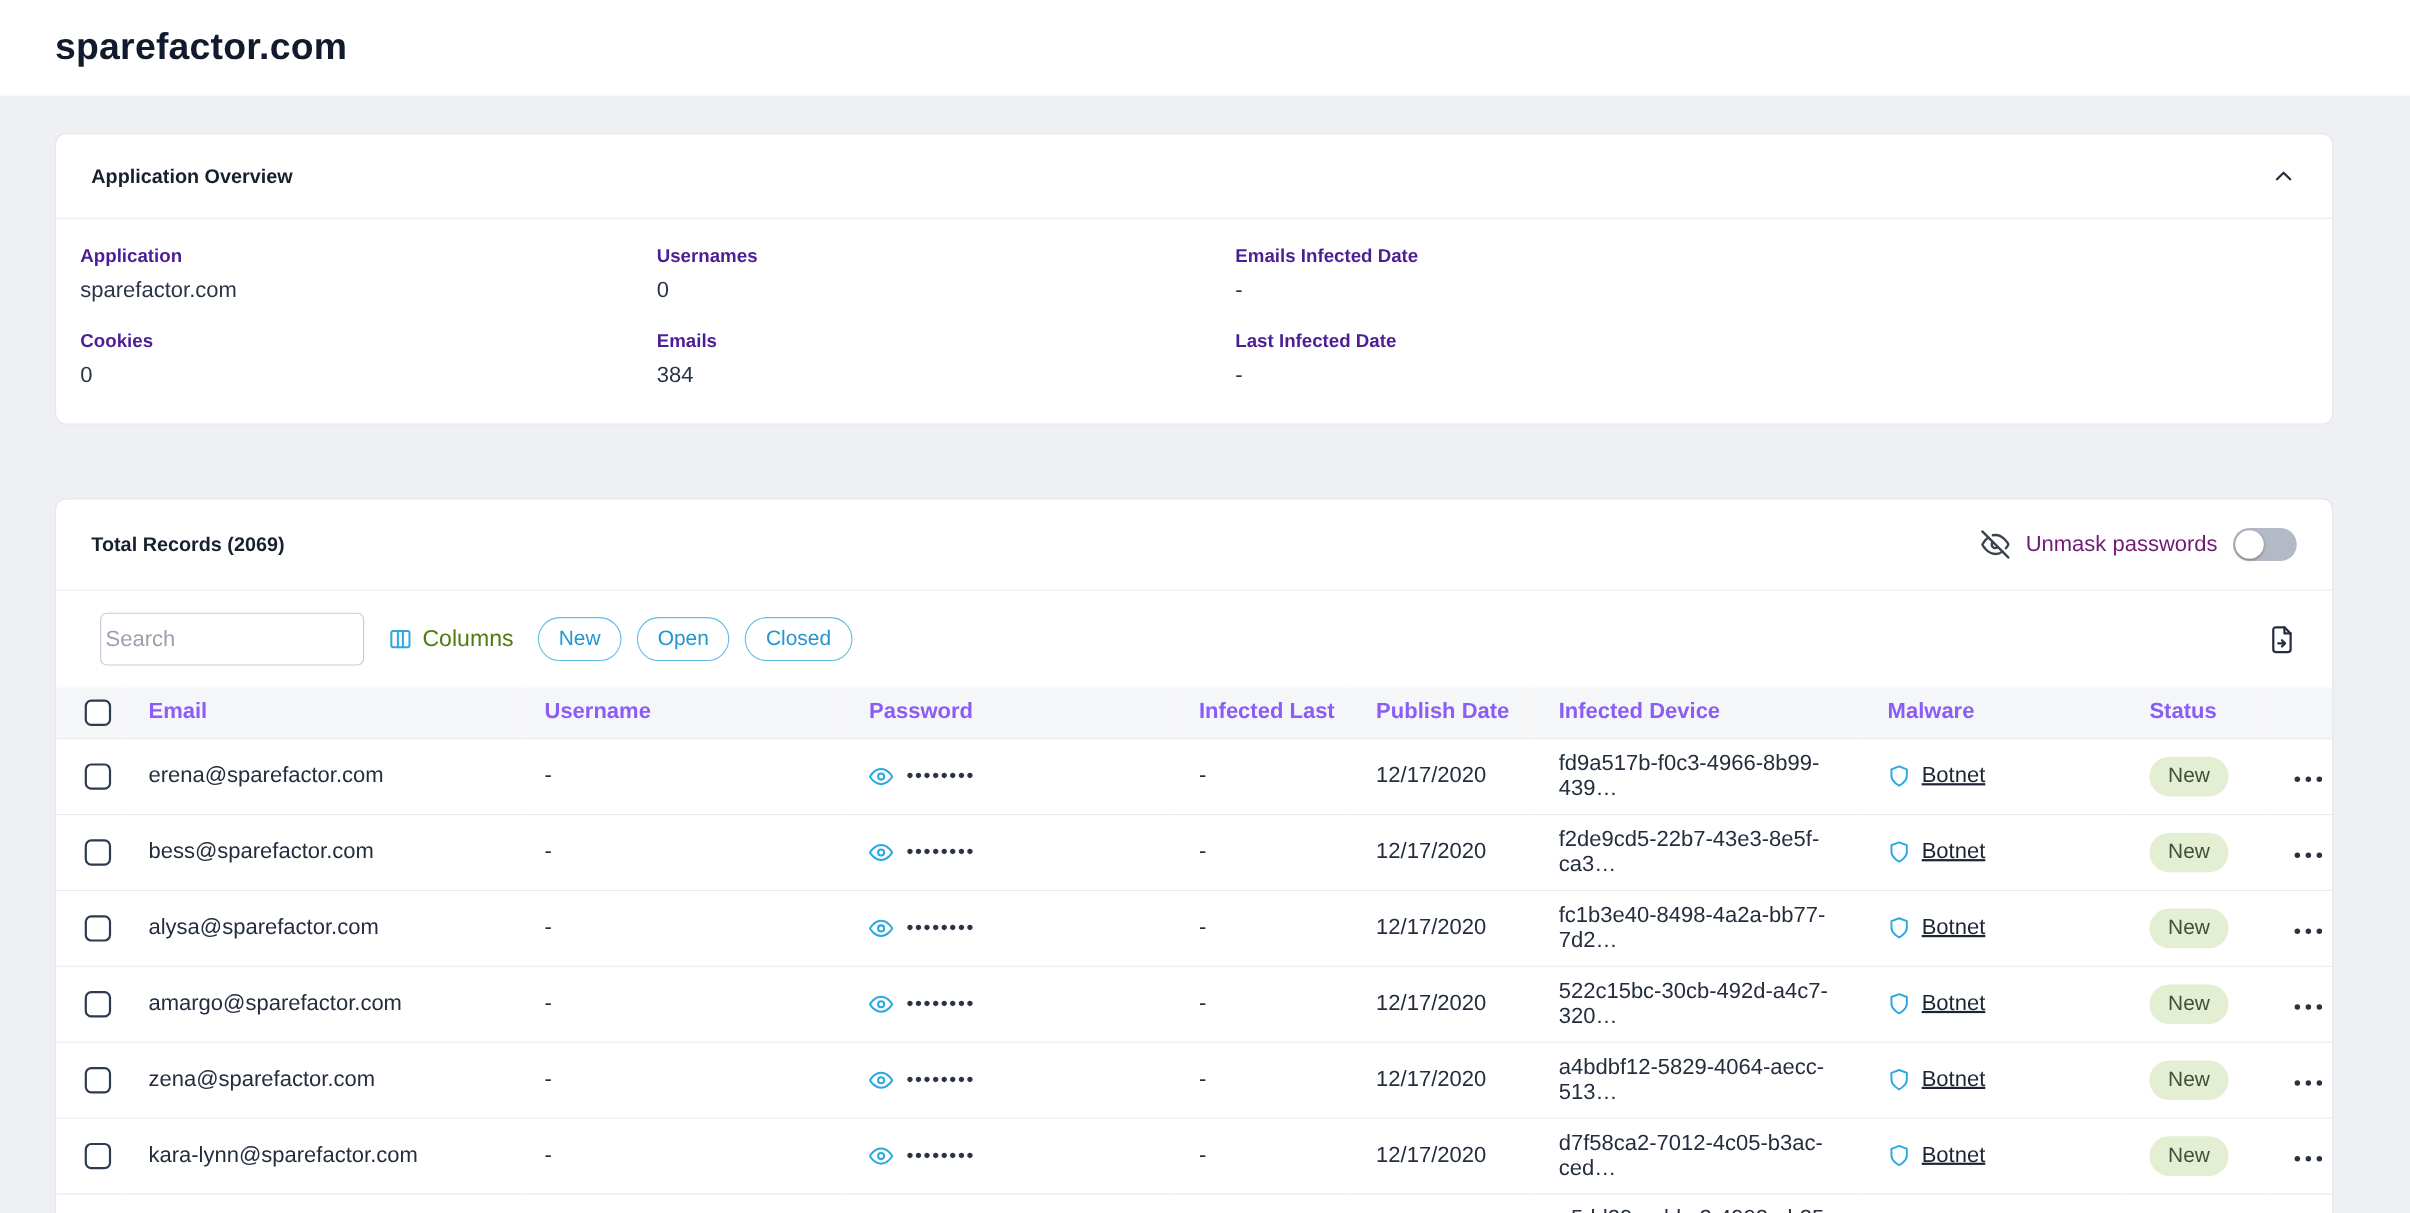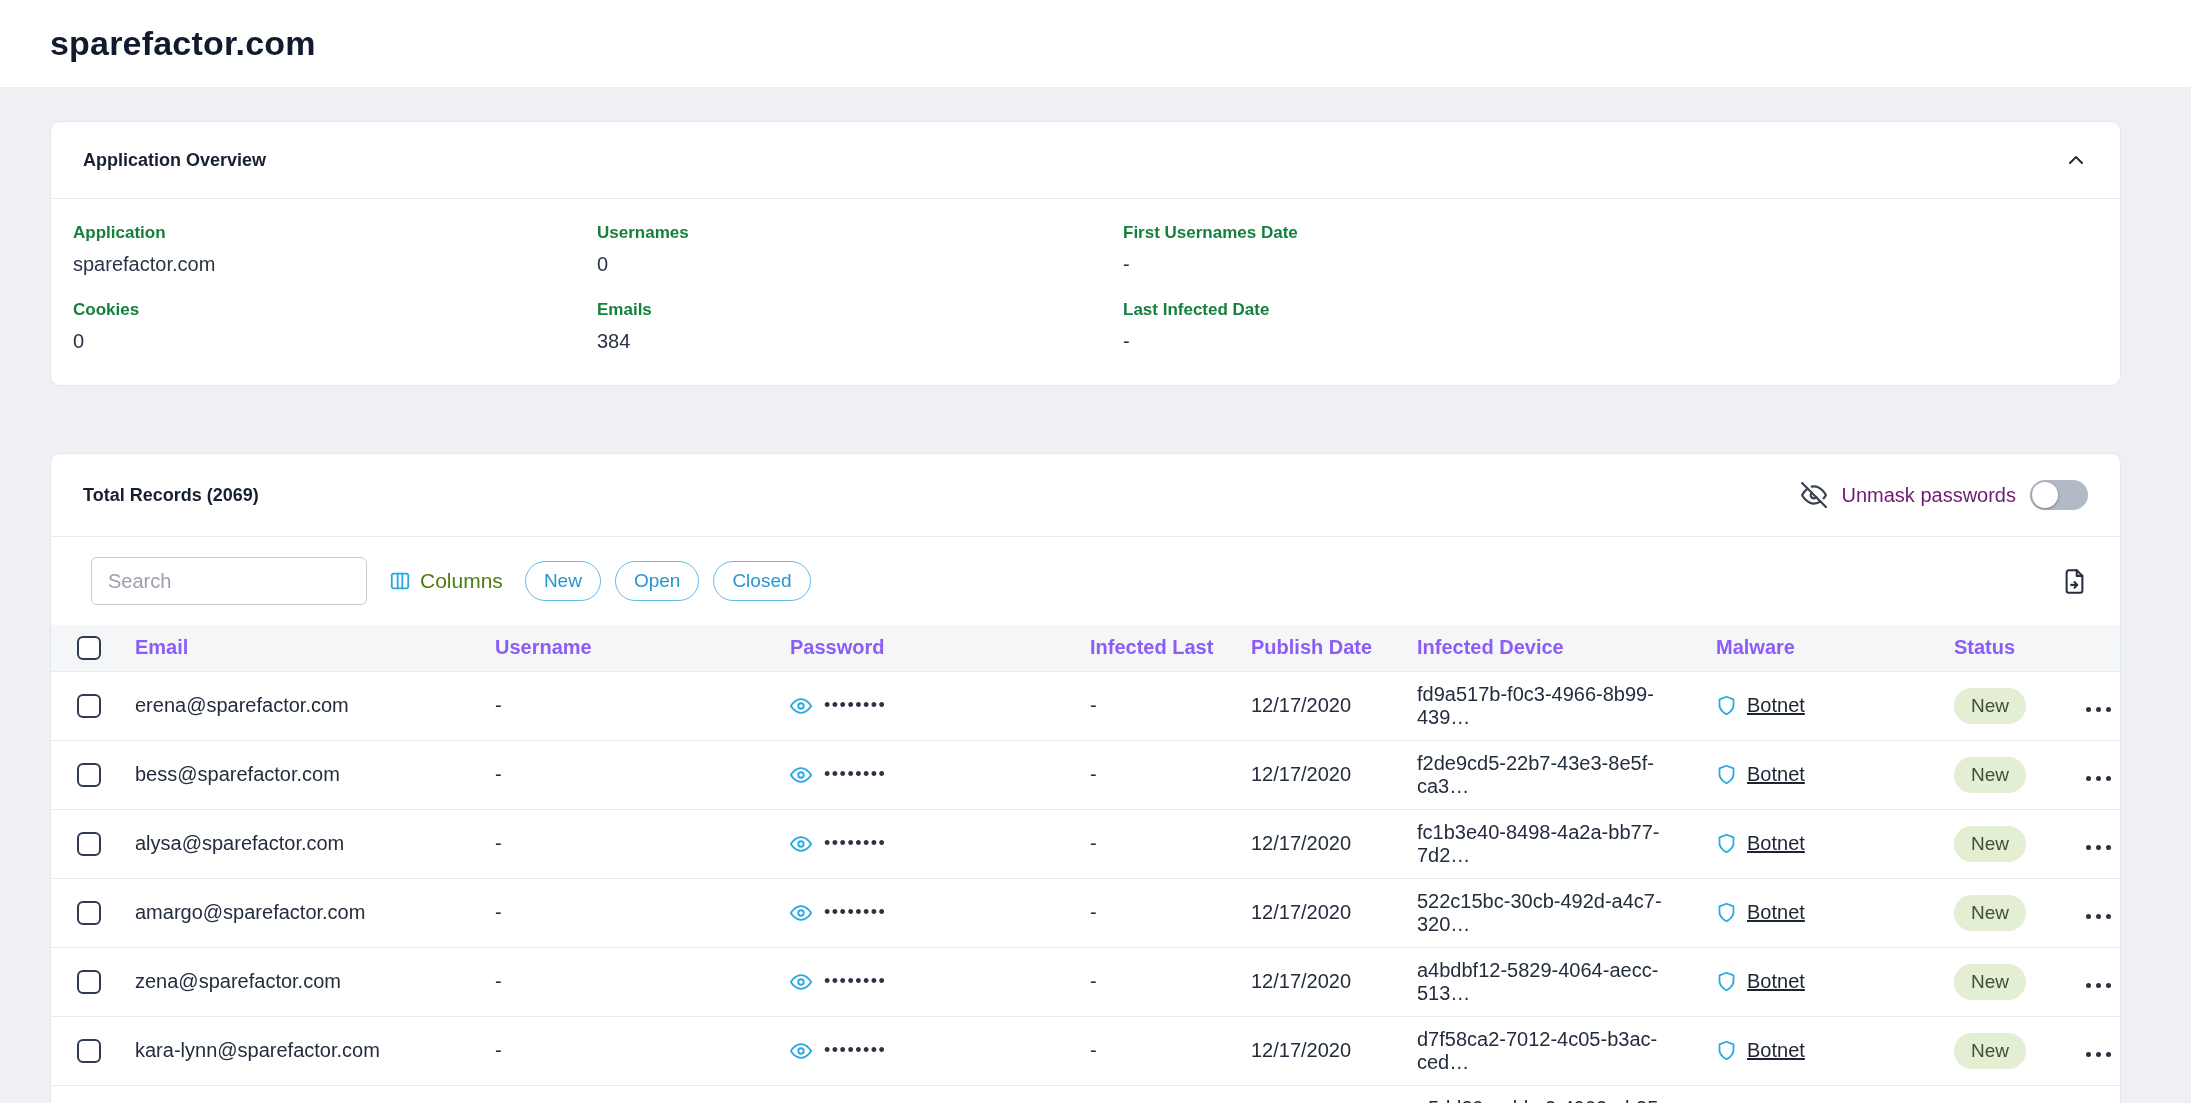--- a/index.html
+++ b/index.html
@@ -17,33 +17,33 @@
   .card { background:#ffffff; border:1px solid #e4e7ec; border-radius:10px; margin:0 70px 0 50px; }
   .overview-card { margin-top:33px; }
   .records-card { margin-top:67px; }
   .card-header { display:flex; align-items:center; justify-content:space-between; padding:26px 32px; }
   .card-title { font-size:18px; font-weight:700; color:#17202f; }
   .divider { height:1px; background:#e8eaef; }
   .icon-btn { display:inline-flex; align-items:center; justify-content:center; cursor:pointer; background:none; border:none; }
 
   
   .overview-grid { display:grid; grid-template-columns:524px 526px 527px 1fr; padding:24px 0 32px 22px; row-gap:24px; }
-  .field-label { font-size:17px; font-weight:700; color:#15803d; }
+  .field-label { font-size:17px; font-weight:700; color:#4c1d95; }
   .field-value { font-size:20px; color:#2a3446; margin-top:10px; }
 
   
   .unmask-wrap { display:flex; align-items:center; gap:14px; }
   .unmask-label { font-size:20px; color:#701a75; }
   .switch { position:relative; width:58px; height:30px; cursor:pointer; }
   .switch .track { position:absolute; inset:0; background:#b3bac6; border-radius:15px; }
   .switch .knob { position:absolute; left:2px; top:2px; width:26px; height:26px; background:#ffffff; border-radius:50%; box-shadow:0 1px 3px rgba(0,0,0,.35); }
 
   
   .toolbar { display:flex; align-items:center; gap:22px; padding:20px 32px 20px 40px; border-top:1px solid #e8eaef; }
-  .search-input { width:276px; height:48px; border:1px solid #c6ccd4; border-radius:6px; font-size:20px; padding:0 16px; color:#2a3446; font-family:inherit; background:#fff; }
+  .search-input { width:240px; height:48px; border:1px solid #c6ccd4; border-radius:6px; font-size:20px; padding:0 4px; color:#2a3446; font-family:inherit; background:#fff; }
   .search-input::placeholder { color:#9aa1ad; }
   .columns-btn { display:flex; align-items:center; gap:9px; color:#4d7c0f; font-size:21px; background:none; border:none; cursor:pointer; font-family:inherit; }
   .chips { display:flex; align-items:center; gap:14px; }
   .chip { border:1px solid #62bce6; color:#2596cf; border-radius:999px; padding:8px 18px; font-size:19px; background:#fff; cursor:pointer; font-family:inherit; }
   .toolbar-spacer { flex:1; }
 
   
   table { width:100%; border-collapse:collapse; table-layout:fixed; }
   thead tr { background:#f5f6f8; height:46px; }
   th { text-align:left; font-size:20px; font-weight:700; color:#8b5cf6; padding-left:22px; }
@@ -82,21 +82,21 @@
   <div class="overview-grid">
     <div>
       <div class="field-label">Application</div>
       <div class="field-value">sparefactor.com</div>
     </div>
     <div>
       <div class="field-label">Usernames</div>
       <div class="field-value">0</div>
     </div>
     <div>
-      <div class="field-label">First Usernames Date</div>
+      <div class="field-label">Emails Infected Date</div>
       <div class="field-value">-</div>
     </div>
     <div></div>
     <div>
       <div class="field-label">Cookies</div>
       <div class="field-value">0</div>
     </div>
     <div>
       <div class="field-label">Emails</div>
       <div class="field-value">384</div>

